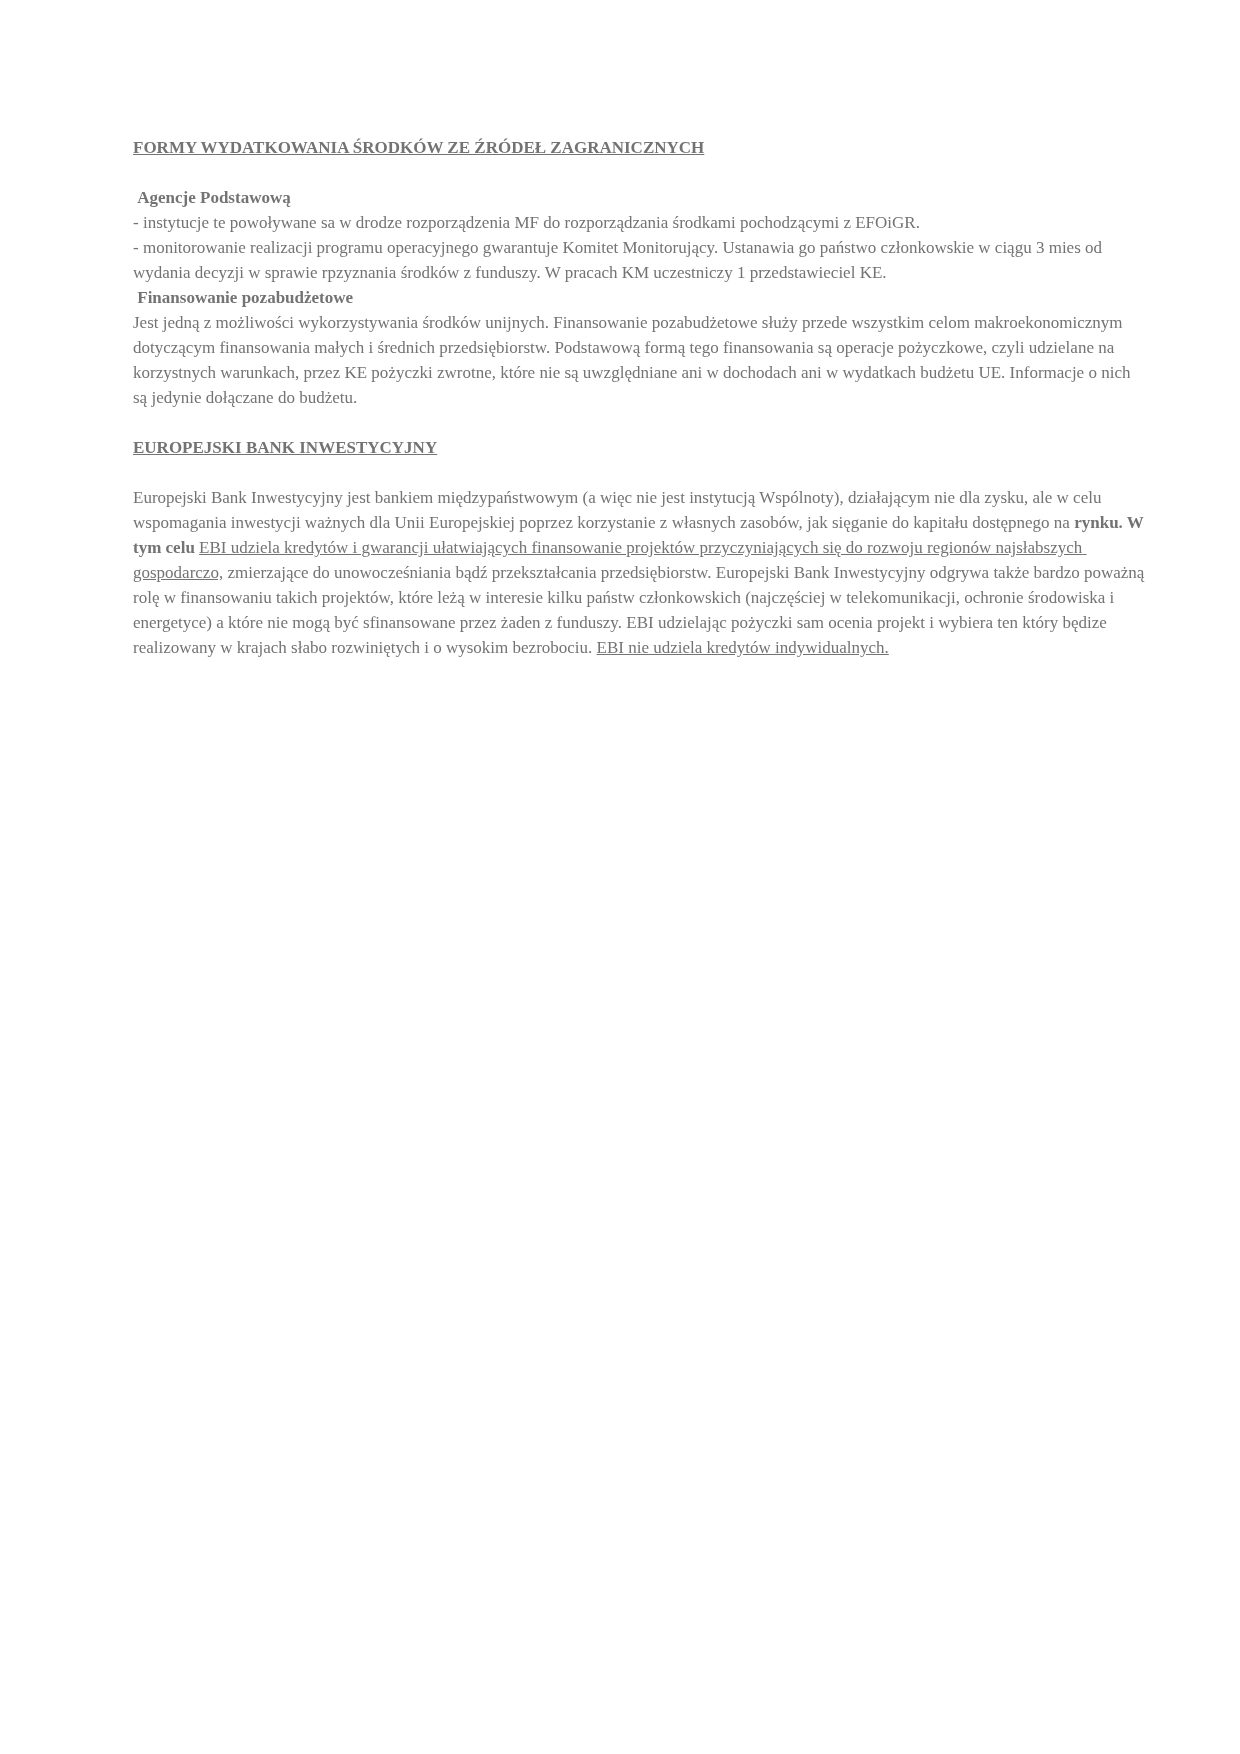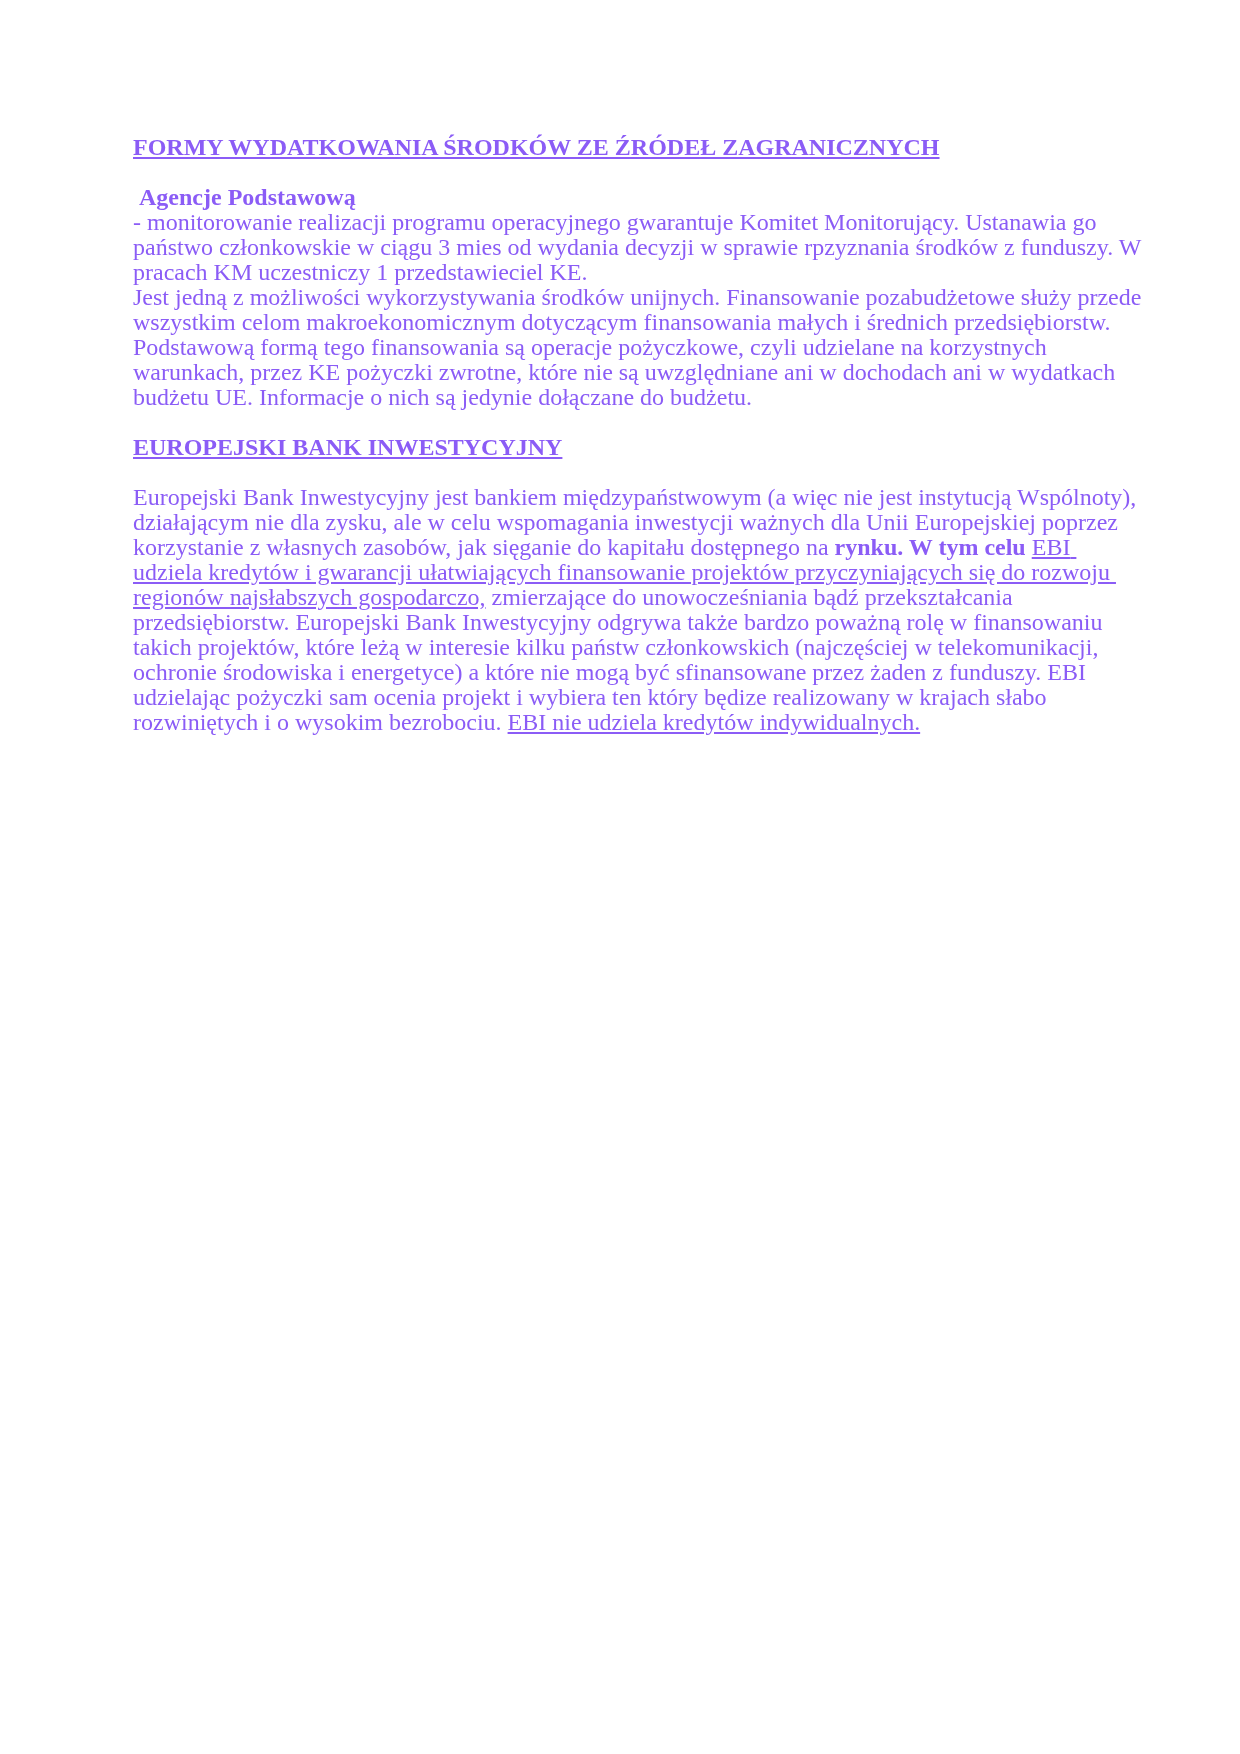--- a/index.html
+++ b/index.html
@@ -8,40 +8,42 @@
     background: #ffffff;
   }
   .page {
     position: relative;
     width: 1240px;
     min-height: 1754px;
     box-sizing: border-box;
     background: #ffffff;
     padding: 135px 95px 60px 133px;
     font-family: "Liberation Serif", "DejaVu Serif", serif;
-    font-size: 24px;
+    font-size: 17px;
     line-height: 25px;
-    color: #8b5cf6;
+    color: #737373;
   }
   .block {
     margin: 0;
     white-space: pre-wrap;
   }
   .block.blank {
     min-height: 25px;
   }
   .seg.b { font-weight: bold; }
   .seg.u { text-decoration: underline; }
 </style>
 </head>
 <body>
 
 <div class="page">
     <p class="block title"><span class="seg b u">FORMY WYDATKOWANIA ŚRODKÓW ZE ŹRÓDEŁ ZAGRANICZNYCH</span></p>
     <p class="block blank">&nbsp;</p>
     <p class="block heading"><span class="seg b"> Agencje Podstawową</span></p>
+    <p class="block paragraph"><span class="seg">- instytucje te powoływane sa w drodze rozporządzenia MF do rozporządzania środkami pochodzącymi z EFOiGR.</span></p>
     <p class="block paragraph"><span class="seg">- monitorowanie realizacji programu operacyjnego gwarantuje Komitet Monitorujący. Ustanawia go państwo członkowskie w ciągu 3 mies od wydania decyzji w sprawie rpzyznania środków z funduszy. W pracach KM uczestniczy 1 przedstawieciel KE.</span></p>
+    <p class="block heading"><span class="seg b"> Finansowanie pozabudżetowe</span></p>
     <p class="block paragraph"><span class="seg">Jest jedną z możliwości wykorzystywania środków unijnych. Finansowanie pozabudżetowe służy przede wszystkim celom makroekonomicznym dotyczącym finansowania małych i średnich przedsiębiorstw. Podstawową formą tego finansowania są operacje pożyczkowe, czyli udzielane na korzystnych warunkach, przez KE pożyczki zwrotne, które nie są uwzględniane ani w dochodach ani w wydatkach budżetu UE. Informacje o nich są jedynie dołączane do budżetu.</span></p>
     <p class="block blank">&nbsp;</p>
     <p class="block heading"><span class="seg b u">EUROPEJSKI BANK INWESTYCYJNY</span></p>
     <p class="block blank">&nbsp;</p>
     <p class="block paragraph"><span class="seg">Europejski Bank Inwestycyjny jest bankiem międzypaństwowym (a więc nie jest instytucją Wspólnoty), działającym nie dla zysku, ale w celu wspomagania inwestycji ważnych dla Unii Europejskiej poprzez korzystanie z własnych zasobów, jak sięganie do kapitału dostępnego na </span><span class="seg b">rynku. W tym celu </span><span class="seg u">EBI udziela kredytów i gwarancji ułatwiających finansowanie projektów przyczyniających się do rozwoju regionów najsłabszych gospodarczo,</span><span class="seg"> zmierzające do unowocześniania bądź przekształcania przedsiębiorstw. Europejski Bank Inwestycyjny odgrywa także bardzo poważną rolę w finansowaniu takich projektów, które leżą w interesie kilku państw członkowskich (najczęściej w telekomunikacji, ochronie środowiska i energetyce) a które nie mogą być sfinansowane przez żaden z funduszy. EBI udzielając pożyczki sam ocenia projekt i wybiera ten który będize realizowany w krajach słabo rozwiniętych i o wysokim bezrobociu. </span><span class="seg u">EBI nie udziela kredytów indywidualnych.</span></p>
   </div>
 
 </body></html>

